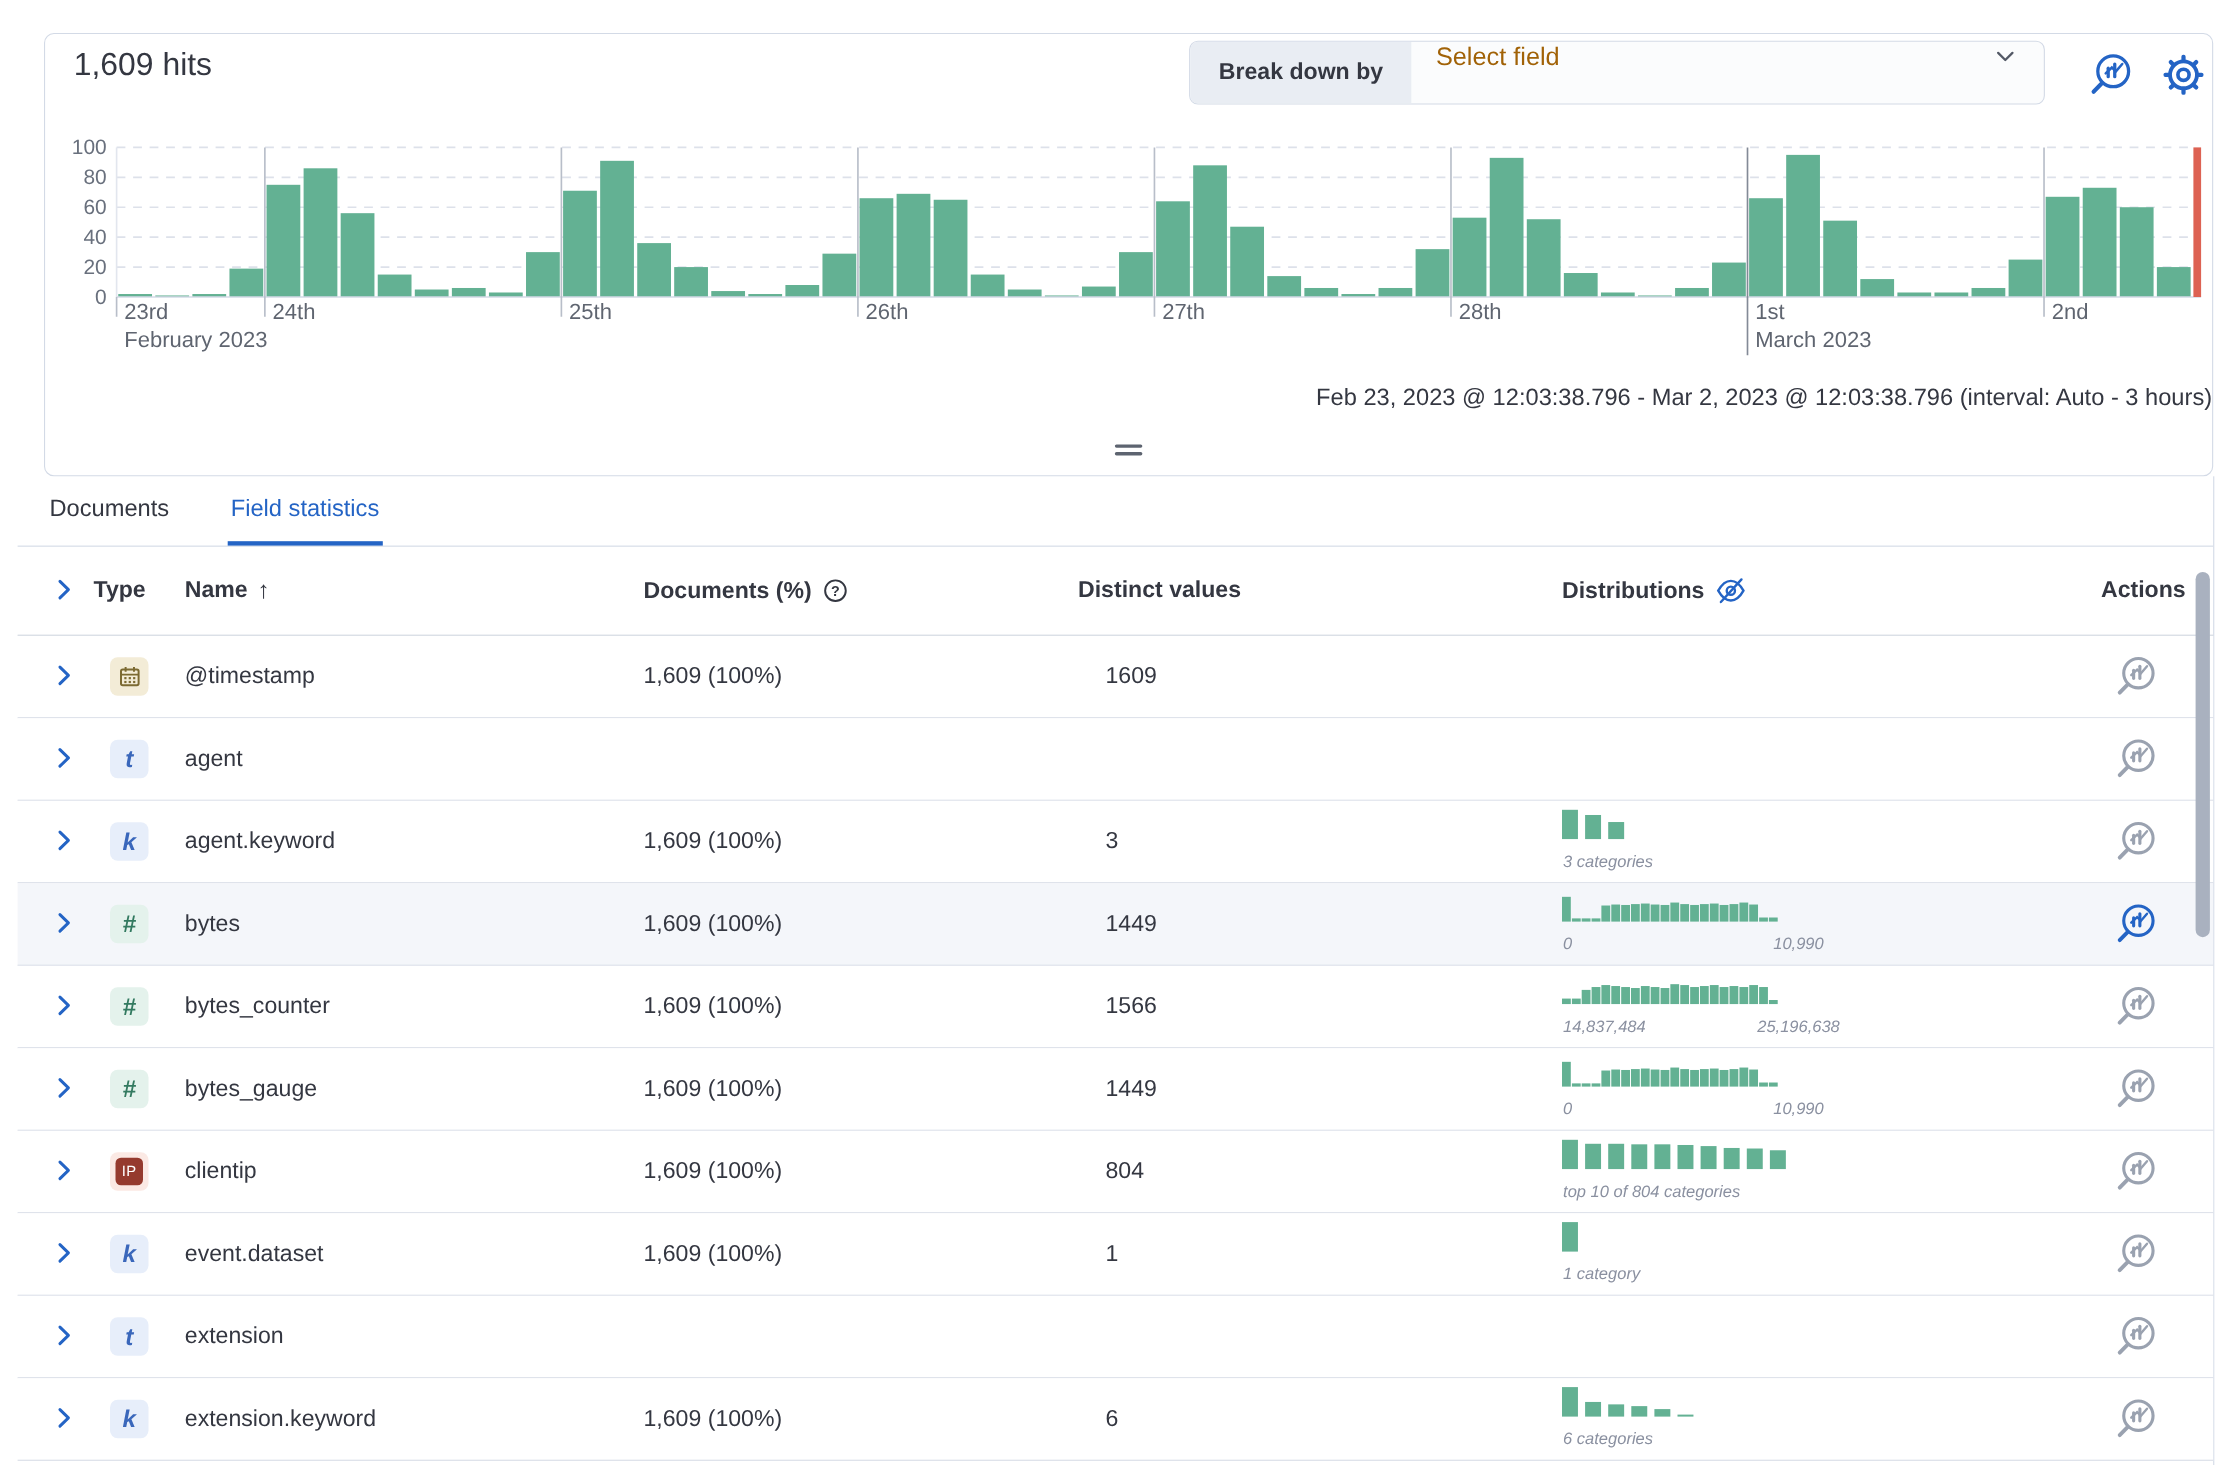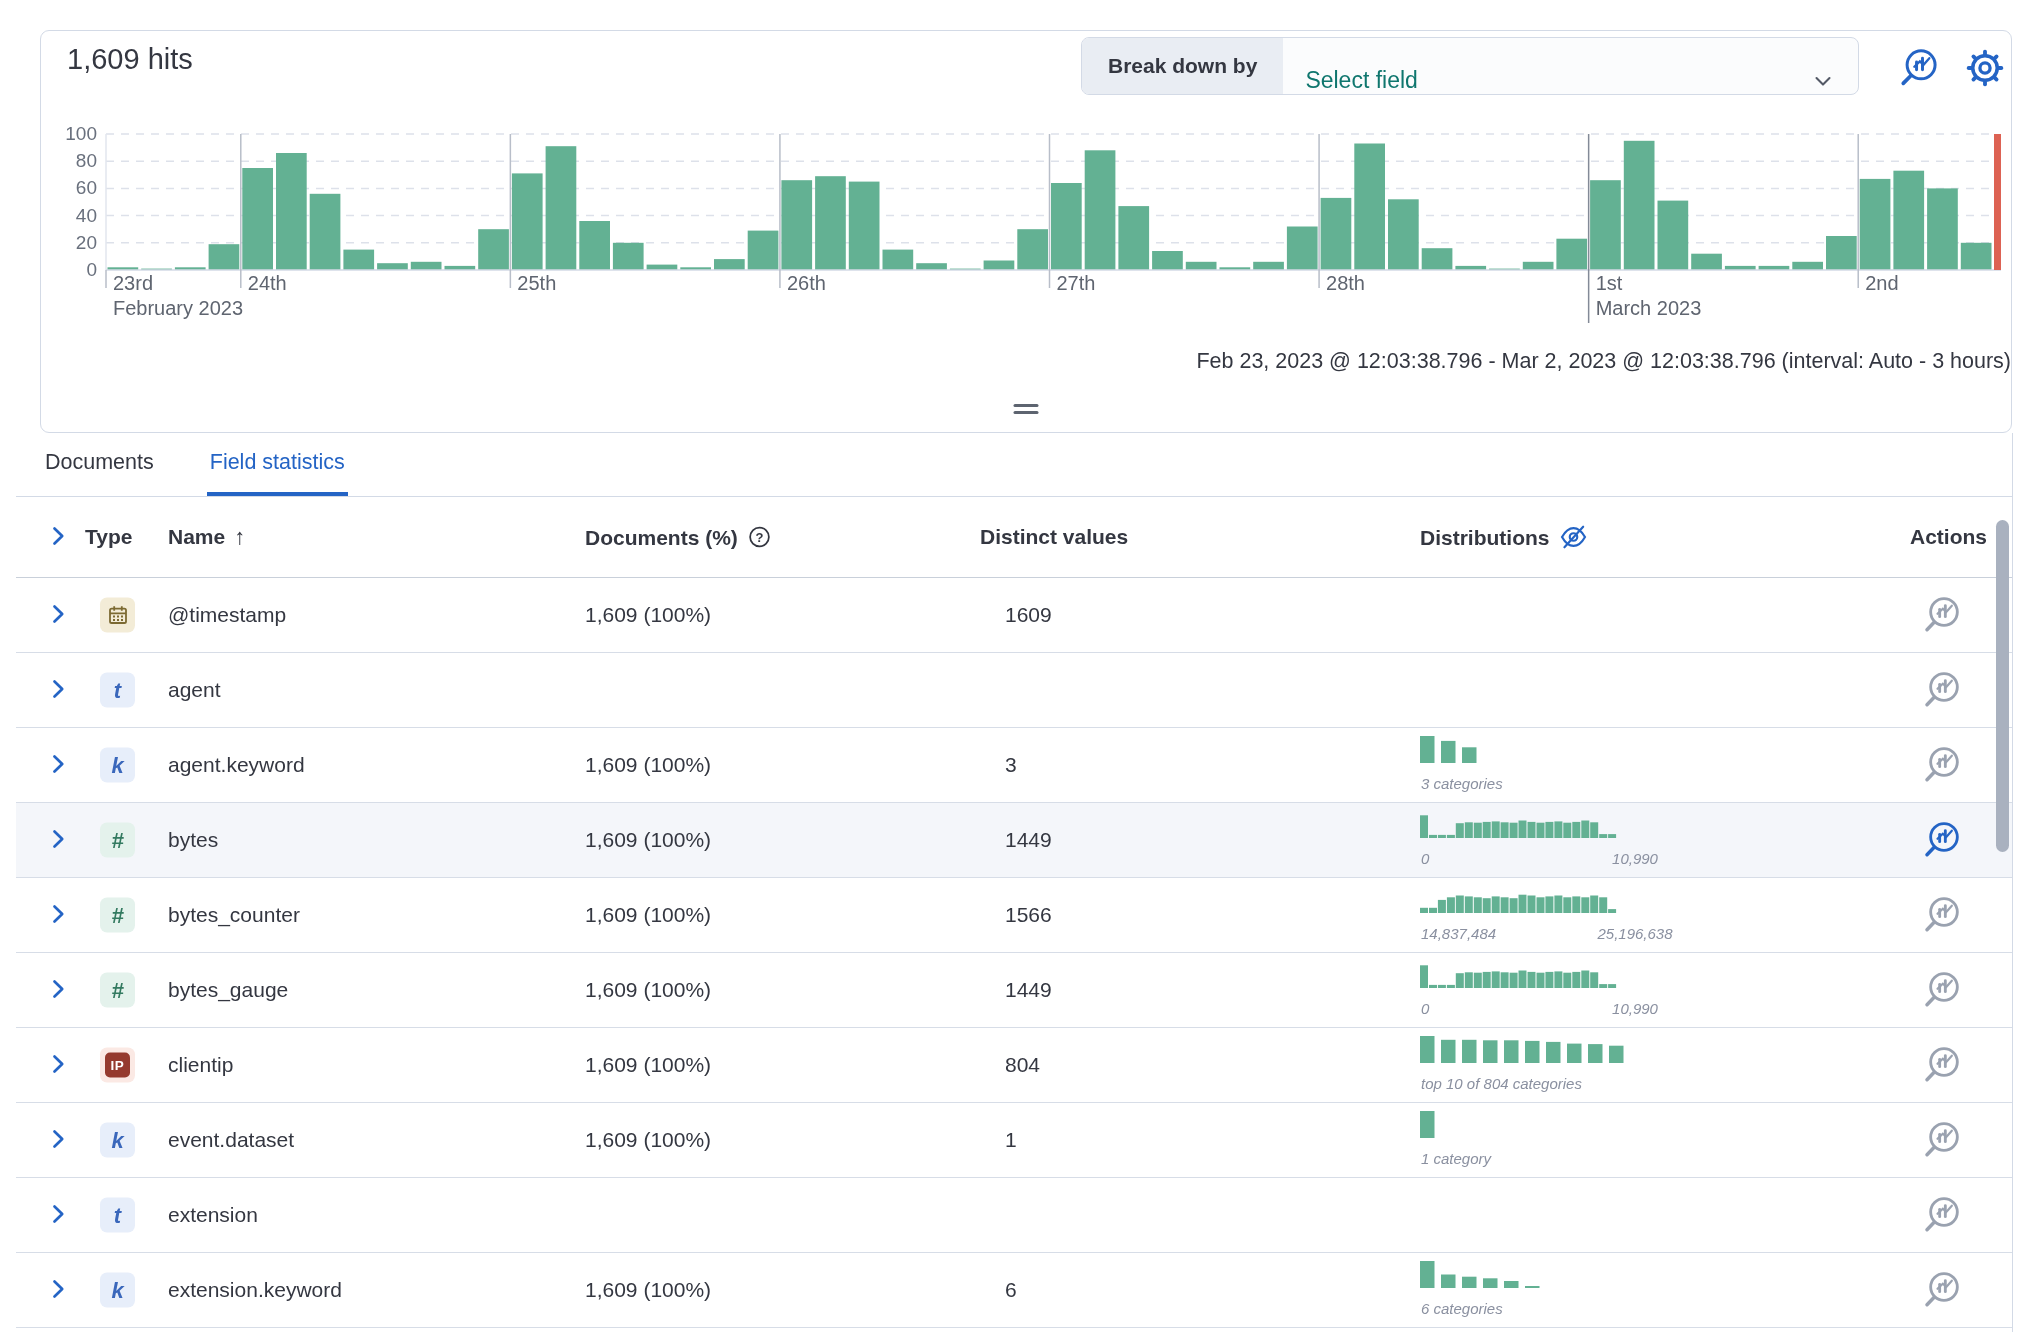--- a/index.html
+++ b/index.html
@@ -8,21 +8,21 @@
   button{font-family:inherit;cursor:pointer}
 
   
   .panel{position:absolute;left:40px;top:30px;width:1972px;height:403px;box-sizing:border-box;
          border:1px solid #d3dae6;border-radius:9px;background:#fff}
   .hits{position:absolute;left:26px;top:12px;font-size:29px;white-space:nowrap}
   .hits b{font-weight:normal}
   .breakdown{position:absolute;left:1040px;top:6px;width:778px;height:58px;display:flex;
              border:1px solid #d3dae6;border-radius:8px;overflow:hidden;background:#fbfcfd;box-sizing:border-box}
   .bd-label{background:#e9edf3;display:flex;align-items:center;padding:0 26px;font-weight:bold;font-size:21px;color:#343741}
-  .bd-select{flex:1;display:flex;align-items:flex-end;padding:0 22px;font-size:23px;color:#0f766e;background:transparent;border:none;text-align:left}
+  .bd-select{flex:1;display:flex;align-items:flex-start;padding:0 22px;font-size:23px;color:#a16207;background:transparent;border:none;text-align:left}
   .bd-select .ph{flex:1}
   .chev-down{width:26px;height:26px;color:#535966}
   .icon-btn{position:absolute;width:42px;height:42px;padding:0;border:none;background:none;color:#2464c5}
   .icon-btn svg{width:100%;height:100%}
   #chartSvg{position:absolute;left:20px;top:95px}
   .subtitle{position:absolute;left:0;right:0;top:318px;text-align:right;font-size:21.5px;color:#343741}
   .rhandle{position:absolute;left:50%;bottom:10px;transform:translateX(-50%);border:none;background:none;padding:4px}
   .rhandle i{display:block;width:25px;height:3px;border-radius:2px;background:#5d6470;margin:4px 0}
 
   
@@ -47,21 +47,21 @@
   .expander{position:absolute;left:27px;top:50%;transform:translateY(-50%);width:30px;height:30px;
             border:none;background:none;color:#2464c5;padding:0}
   .expander svg{width:24px;height:24px}
   .badge{position:absolute;left:84px;top:50%;transform:translateY(-50%);width:35px;height:35px;border-radius:7px;
          display:flex;align-items:center;justify-content:center;font-size:22px;font-style:italic;font-weight:bold}
   .badge-date{background:#f3ecd7;color:#7c6a32}
   .badge-text,.badge-keyword{background:#e7eefa;color:#3a67bb}
   .badge-number{background:#e4f2ec;color:#337a60}
   .badge-ip{background:#fbe9e4}
   .badge-date svg{width:24px;height:24px}
-  .ipinner{width:25px;height:25px;border-radius:5px;background:#953a2e;color:#fff;font-style:normal;font-weight:bold;
+  .ipinner{width:25px;height:25px;border-radius:5px;background:#953a2e;color:#fff;font-style:normal;font-weight:normal;
            font-size:13.5px;display:flex;align-items:center;justify-content:center;letter-spacing:.5px}
   .c-dist{position:absolute;left:1404px;top:7px;width:300px}
   .dist-chart{height:28px;display:flex;align-items:flex-end}
   .dist-label{position:relative;height:22px;margin-top:12px;font-size:15px;font-style:italic;color:#8a90a0}
   .dl-left{position:absolute;left:1px;white-space:nowrap}
   .dl-right{position:absolute;left:215px;transform:translateX(-50%);white-space:nowrap}
   .dl-single{position:absolute;left:1px;white-space:nowrap}
   .action{position:absolute;left:1906px;top:17px;width:40px;height:40px;border:none;background:none;color:#9aa2b0;padding:0}
   .action.active{color:#2464c5}
   .action svg{width:100%;height:100%}

